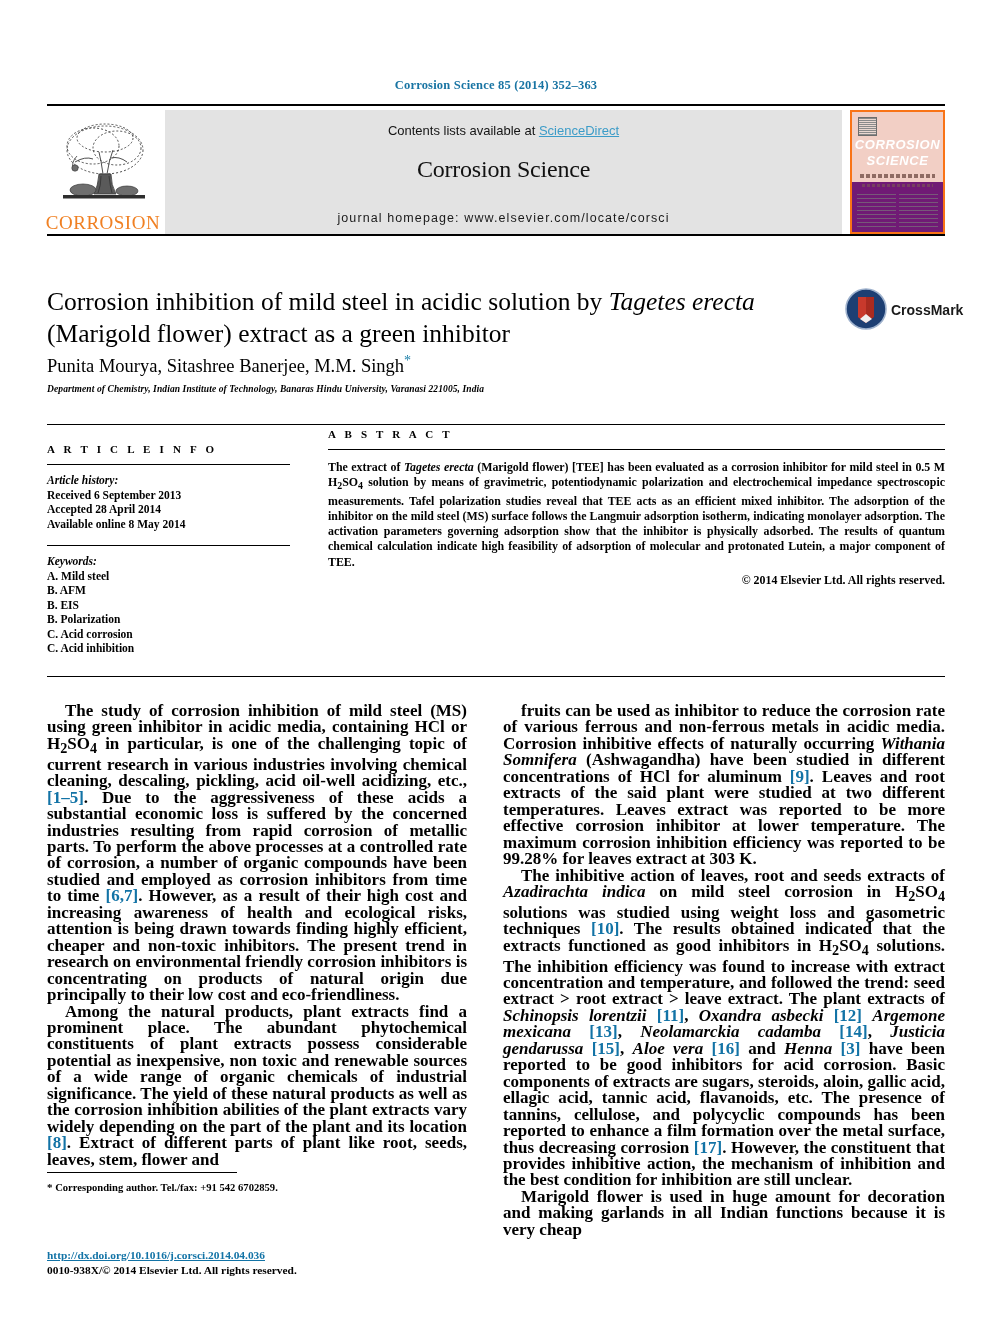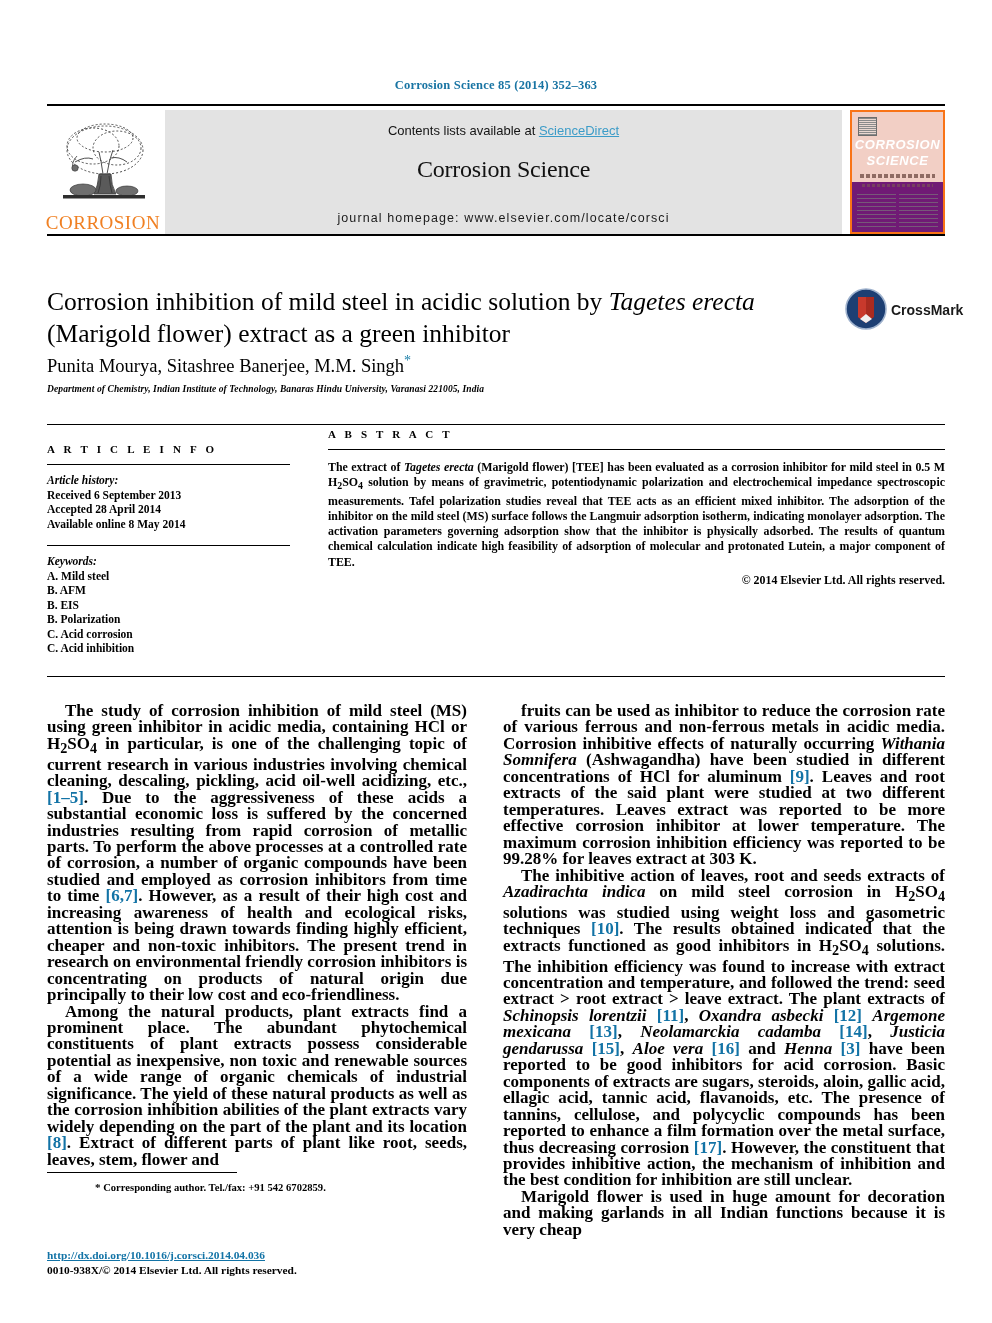--- a/index.html
+++ b/index.html
@@ -320,21 +320,20 @@
     border-top: 1px solid #000;
   }
   .footnote {
     position: absolute;
     left: 47px; top: 1180px;
     width: 430px;
     font-family: "Liberation Serif", serif;
     font-size: 10.6px;
     line-height: 14px;
     font-weight: bold;
-    margin-left: 48px;
   }
   .footnote .star { font-size: 11px; }
   .footnote .em-lab { font-style: italic; }
   .mail-link { color: #1273a6; }
   .pub-footer {
     position: absolute;
     left: 47px; top: 1248px;
     width: 500px;
     font-family: "Liberation Serif", serif;
     font-size: 11.4px;

